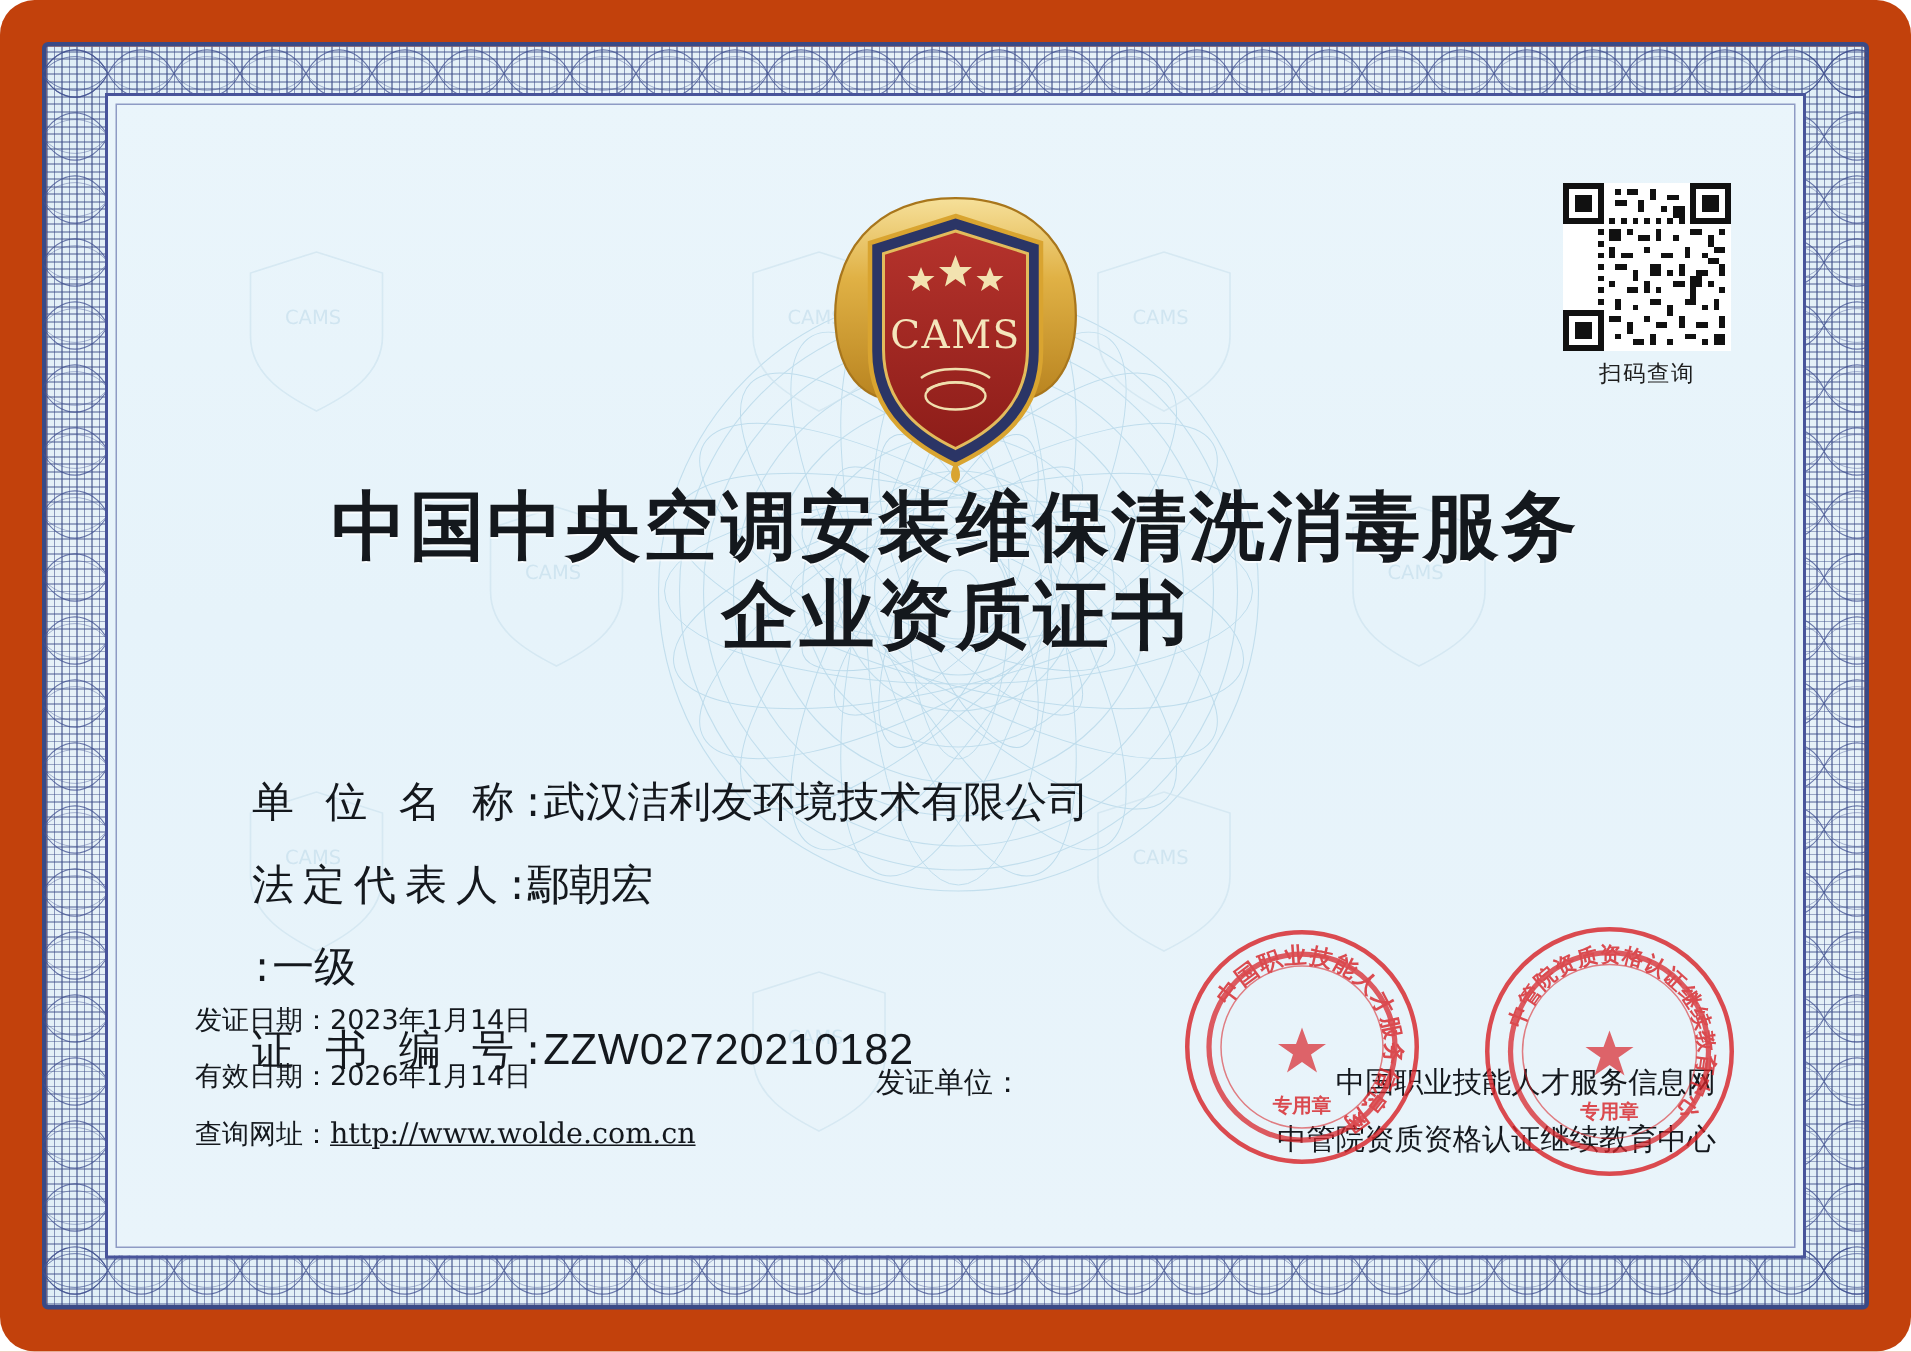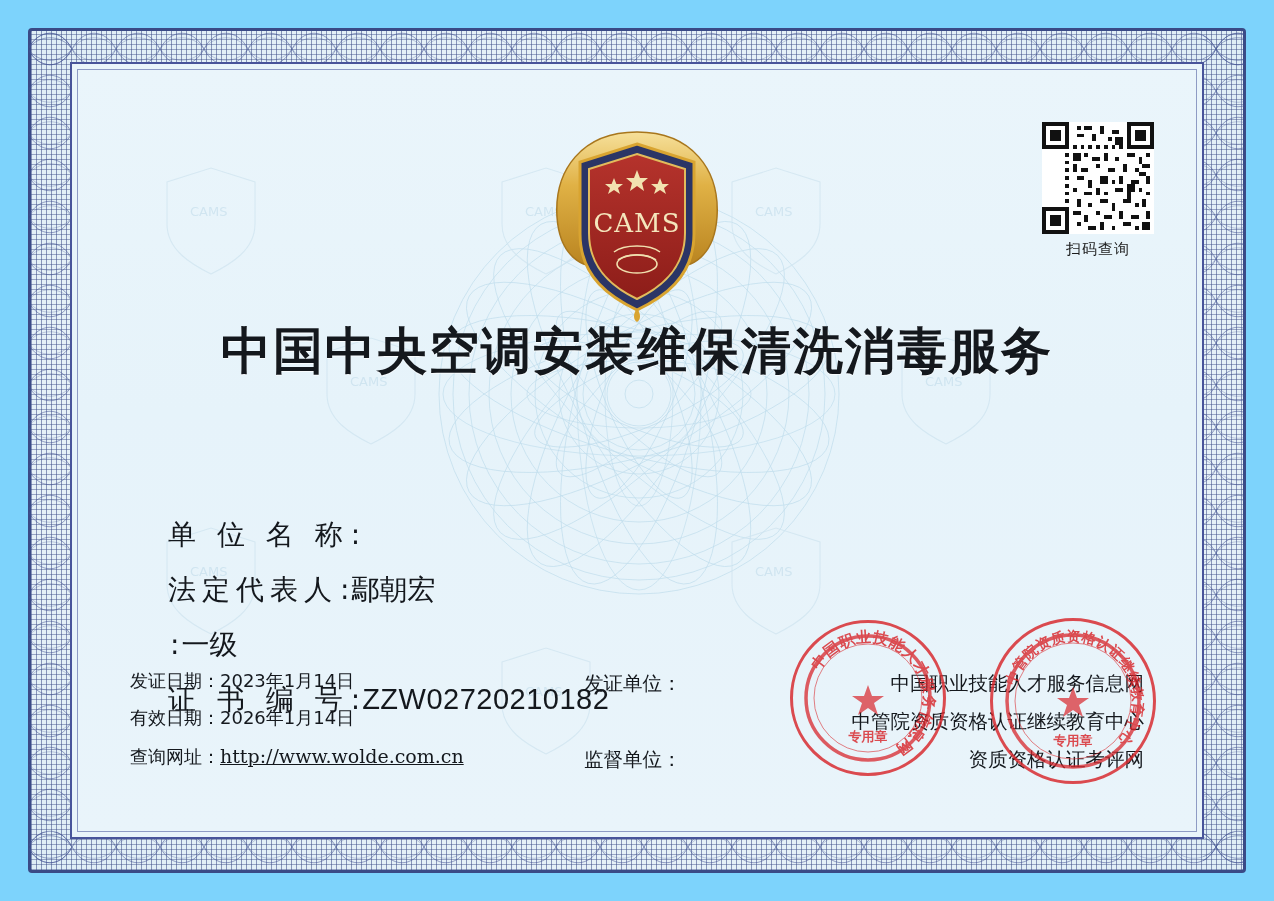--- a/index.html
+++ b/index.html
@@ -12,22 +12,23 @@
     height: 901px;
     font-family: "Liberation Sans", sans-serif;
     overflow: hidden;
   }
 
   
   #certificate {
     position: relative;
     width: 1274px;
     height: 901px;
-    background: #7dd3fc;
+    background: #c2410c;
     box-sizing: border-box;
+    border-radius: 23px;
   }
 
   .guilloche-outer {
     position: absolute;
     left: 28px;
     top: 28px;
     right: 28px;
     bottom: 28px;
     border: 3px solid #3a4a86;
     border-radius: 4px;
@@ -473,26 +474,28 @@
             <rect x="22" y="16" width="2" height="2"></rect>
               <rect x="25" y="13" width="2" height="1"></rect>
           </g>
         </svg>
       </div>
       <div class="qr-caption">扫码查询</div>
     </div>
 
     <div class="title-block">
       <div class="title-line">中国中央空调安装维保清洗消毒服务</div>
+      <div class="title-line">企业资质证书</div>
     </div>
 
     <div class="fields">
       <div class="field-row">
         <span class="field-label">单 位 名 称</span>
         <span class="field-colon">:</span>
+        <span class="field-value">武汉洁利友环境技术有限公司</span>
       </div>
       <div class="field-row">
         <span class="field-label">法定代表人</span>
         <span class="field-colon">:</span>
         <span class="field-value">鄢朝宏</span>
       </div>
       <div class="field-row">
         <span class="field-colon">:</span>
         <span class="field-value">一级</span>
       </div>
@@ -515,24 +518,20 @@
       </div>
     </div>
 
     <div class="footer-right">
       <div class="row">
         <span class="lbl">发证单位：</span>
         <span class="val">中国职业技能人才服务信息网</span>
       </div>
       <div class="row issuer-second">
         <span class="val">中管院资质资格认证继续教育中心</span>
-      </div>
-      <div class="row">
-        <span class="lbl">监督单位：</span>
-        <span class="val">资质资格认证考评网</span>
       </div>
     </div>
 
   </div>
 
   <div class="seal seal-left">
     <svg width="150" height="150" viewBox="0 0 150 150">
       <defs>
         <path id="sealpath1" d="M75,75 m-56,0 a56,56 0 1,1 112,0 a56,56 0 1,1 -112,0"></path>
       </defs>

